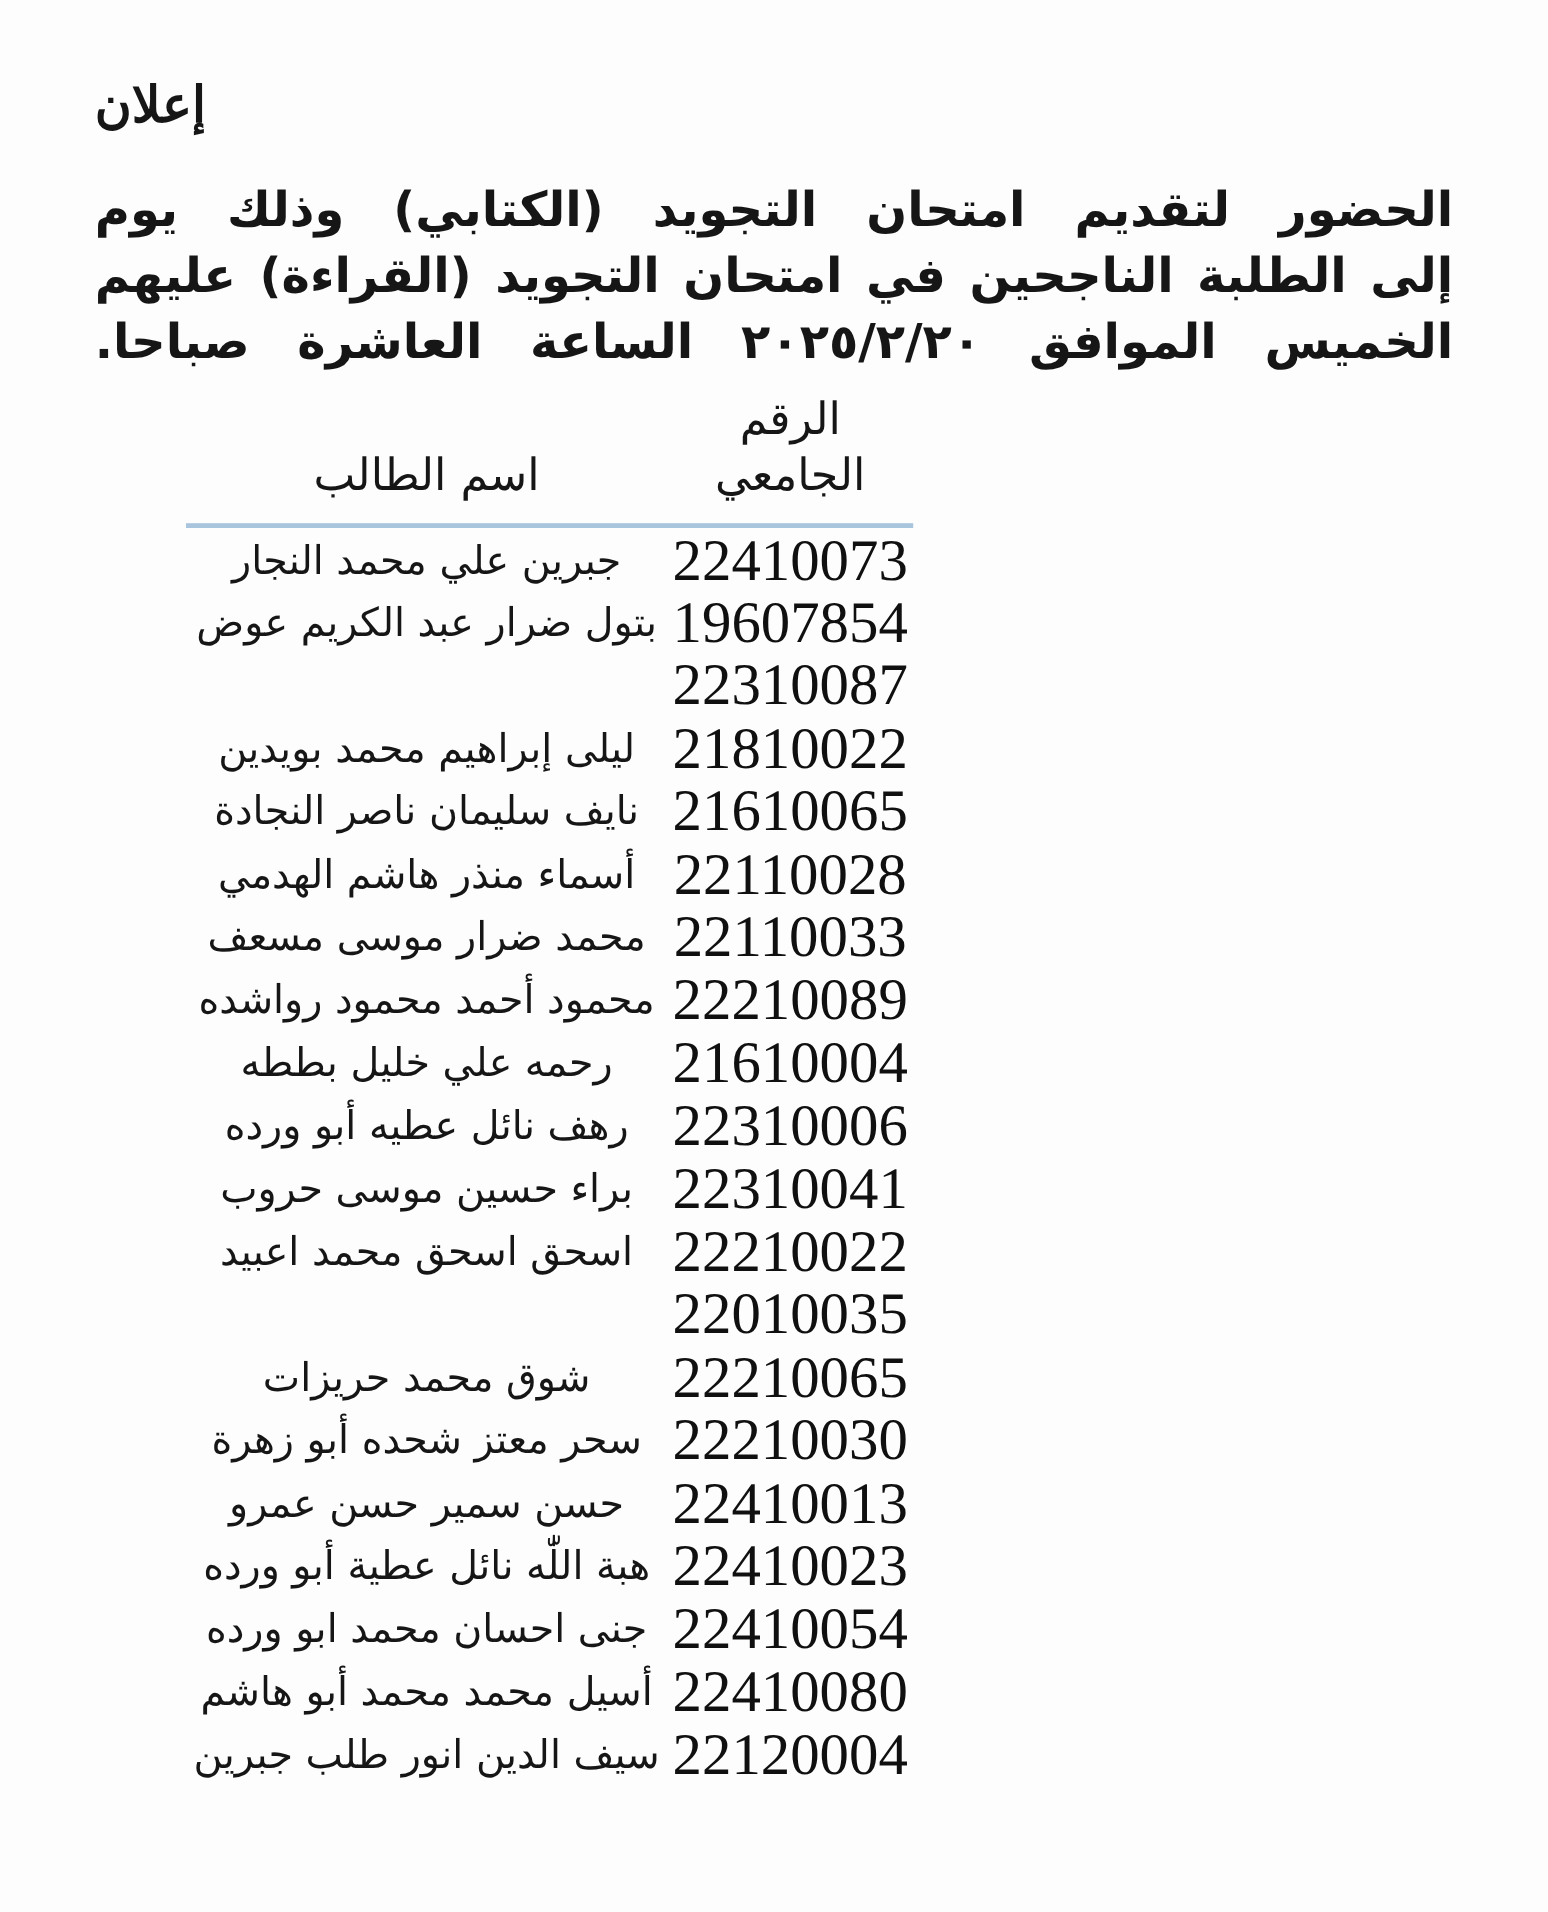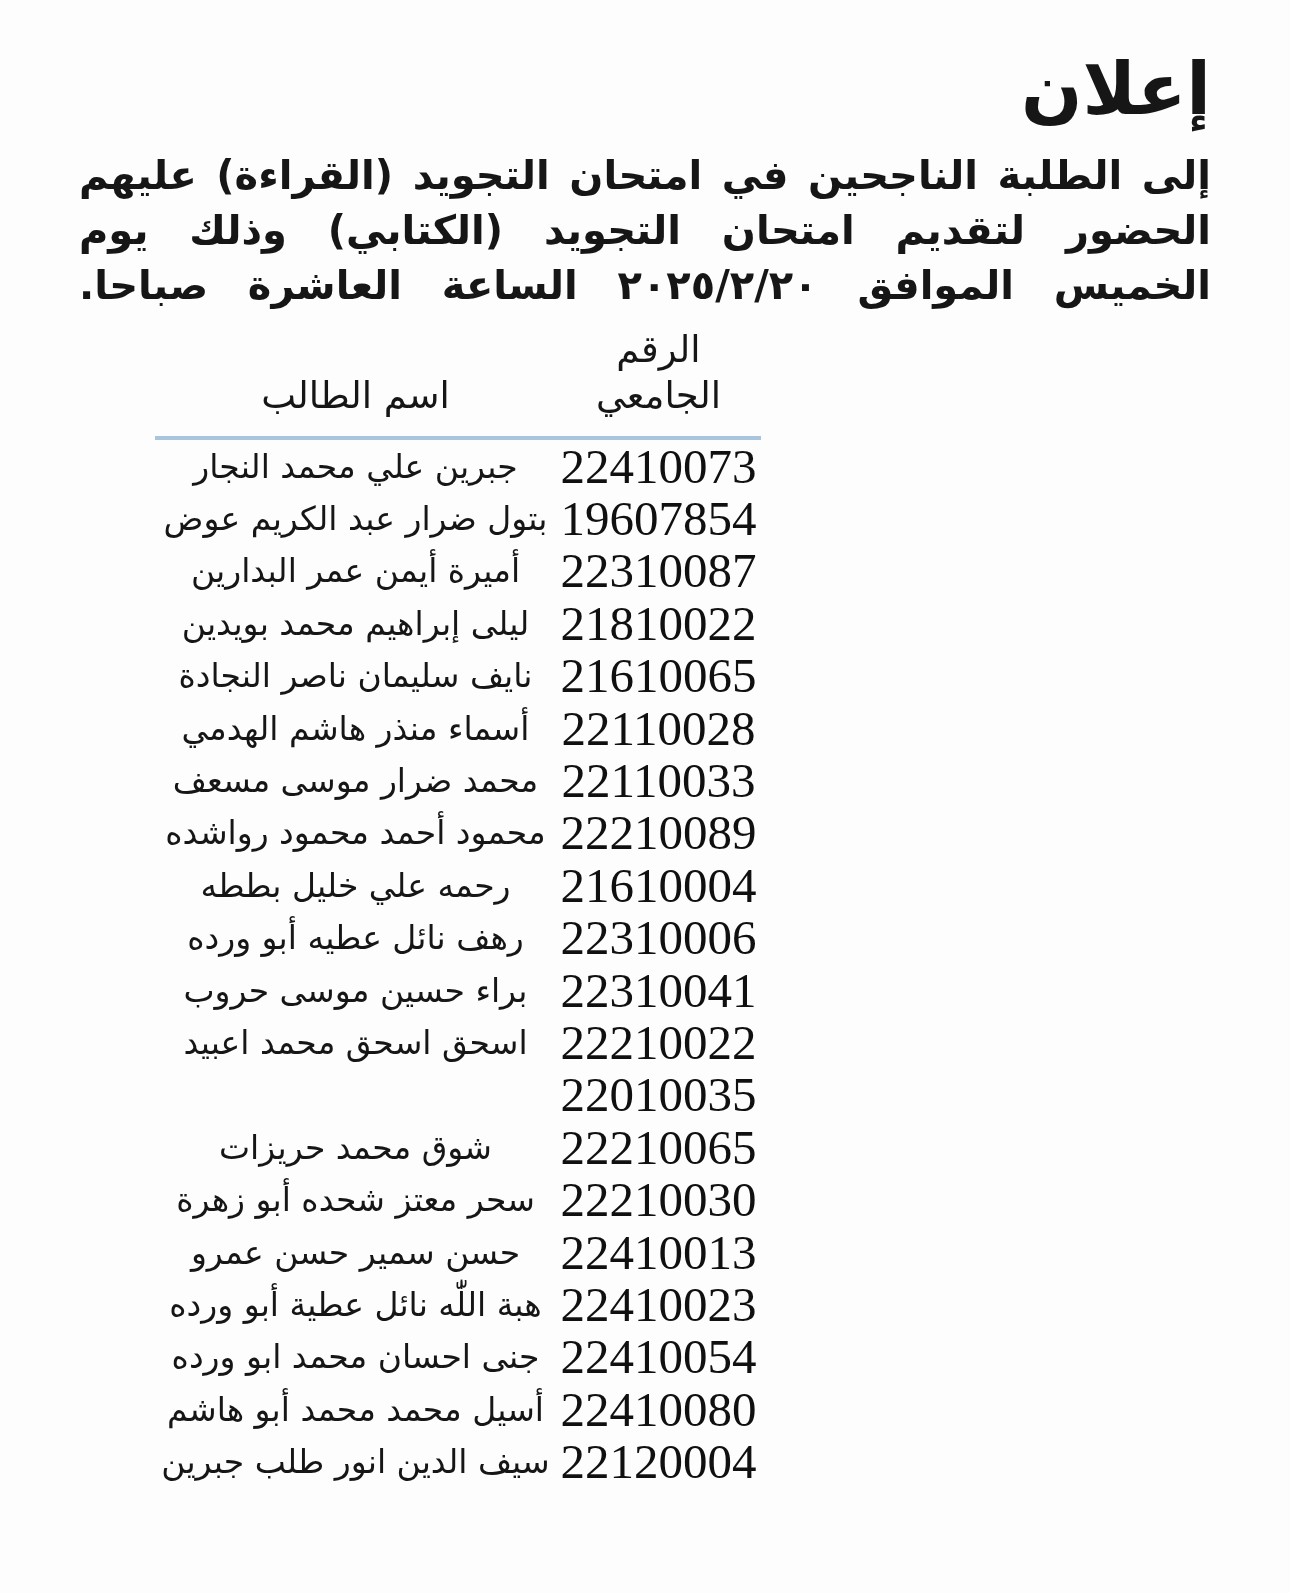--- a/index.html
+++ b/index.html
@@ -15,25 +15,26 @@
     overflow: hidden;
   }
   .page {
     box-sizing: border-box;
     width: 1290px;
     height: 1593px;
     direction: rtl;
     padding: 50px 79px 0 79px;
   }
   .title {
-    text-align: right;
-    font-size: 72px;
+    text-align: left;
+    font-size: 42px;
     font-weight: bold;
     line-height: 78px;
     letter-spacing: 1px;
+    font-family: Liberation Serif, serif;
   }
   .announcement {
     margin-top: 20px;
   }
   .announcement-line {
     font-size: 40px;
     font-weight: bold;
     line-height: 55px;
     text-align: justify;
     text-align-last: justify;
@@ -83,22 +84,22 @@
   }
 </style>
 </head>
 <body style="background: rgb(253, 253, 253); color: rgb(22, 22, 22);">
 
 <div class="page">
 
   <div class="title">إعلان</div>
 
   <div class="announcement">
+    <div class="announcement-line">الحضور لتقديم امتحان التجويد (الكتابي) وذلك يوم</div>
     <div class="announcement-line">إلى الطلبة الناجحين في امتحان التجويد (القراءة) عليهم</div>
-    <div class="announcement-line">الحضور لتقديم امتحان التجويد (الكتابي) وذلك يوم</div>
     <div class="announcement-line">الخميس الموافق ٢٠٢٥/٢/٢٠ الساعة العاشرة صباحا.</div>
   </div>
 
   <div class="students-table">
     <div class="thead" style="border-bottom-color: rgb(169, 196, 221);">
       <div class="th id-col">الرقم الجامعي</div>
       <div class="th name-col">اسم الطالب</div>
     </div>
     <div id="table-body">
   <div class="row">
@@ -106,21 +107,20 @@
     <div class="cell name-cell">جبرين علي محمد النجار</div>
   </div>
 
   <div class="row">
     <div class="cell id-cell">19607854</div>
     <div class="cell name-cell">بتول ضرار عبد الكريم عوض</div>
   </div>
 
   <div class="row">
     <div class="cell id-cell">22310087</div>
-    <div class="cell name-cell">أميرة أيمن عمر البدارين</div>
   </div>
 
   <div class="row">
     <div class="cell id-cell">21810022</div>
     <div class="cell name-cell">ليلى إبراهيم محمد بويدين</div>
   </div>
 
   <div class="row">
     <div class="cell id-cell">21610065</div>
     <div class="cell name-cell">نايف سليمان ناصر النجادة</div>

